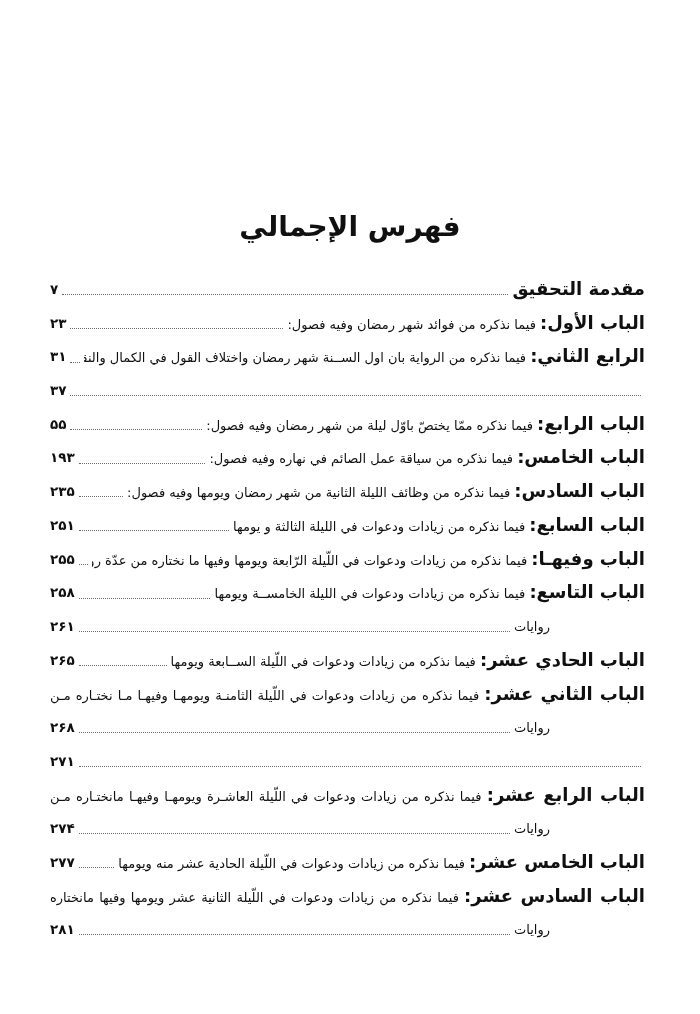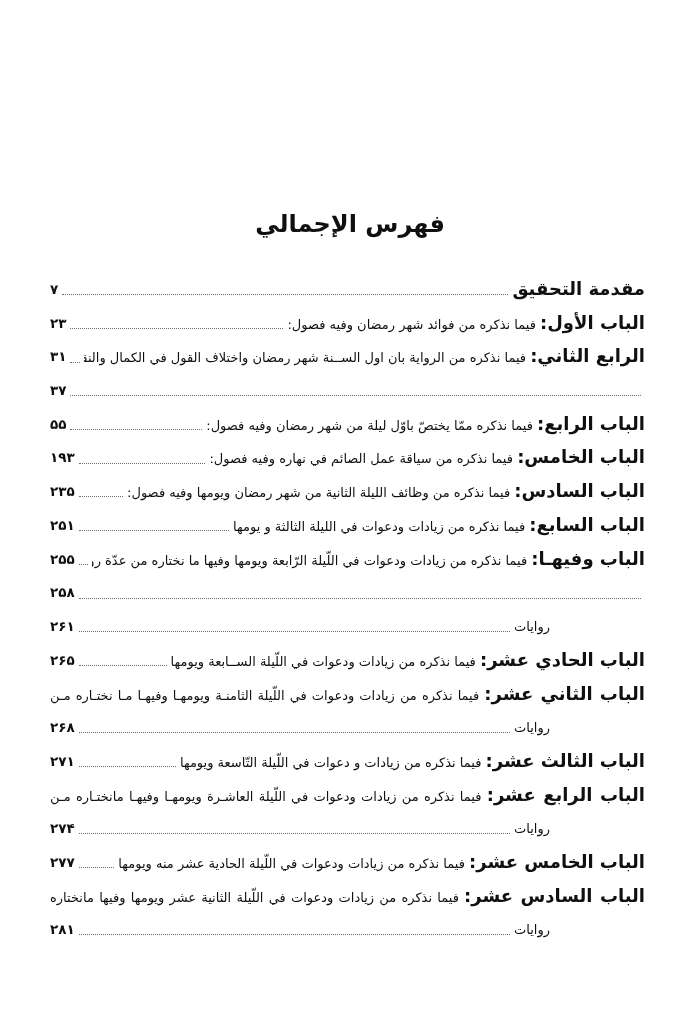--- a/index.html
+++ b/index.html
@@ -16,21 +16,21 @@
     font-family: "DejaVu Sans", sans-serif;
     overflow: hidden;
     direction: rtl;
   }
   .title {
     position: absolute;
     top: 210px;
     left: 0;
     right: 0;
     text-align: center;
-    font-size: 24px;
+    font-size: 28px;
     font-weight: bold;
     letter-spacing: 0;
   }
   .toc {
     position: absolute;
     top: 273px;
     right: 55px;
     left: 50px;
     direction: rtl;
   }
@@ -125,41 +125,41 @@
         <span class="txt"><span class="label">الباب السابع:</span> فيما نذكره من زيادات ودعوات في الليلة الثالثة و يومها</span>
         <span class="dots"></span>
         <span class="page">۲۵۱</span>
       </div>
       <div class="row">
         <span class="txt"><span class="label">الباب وفيهـا:</span> فيما نذكره من زيادات ودعوات في اللّيلة الرّابعة ويومها وفيها ما نختاره من عدّة روايات</span>
         <span class="dots"></span>
         <span class="page">۲۵۵</span>
       </div>
       <div class="row">
+        <span class="txt"><span class="label">الباب التاسع:</span> فيما نذكره من زيادات ودعوات في الليلة الخامســة ويومها</span>
         <span class="dots"></span>
         <span class="page">۲۵۸</span>
       </div>
       <div class="row cont">
         <span class="cont-word">روايات</span>
         <span class="dots"></span>
         <span class="page">۲۶۱</span>
       </div>
       <div class="row">
         <span class="txt"><span class="label">الباب الحادي عشر:</span> فيما نذكره من زيادات ودعوات في اللّيلة الســابعة ويومها</span>
         <span class="dots"></span>
         <span class="page">۲۶۵</span>
       </div>
       <div class="row jrow"><span class="label">الباب الثاني عشر:</span> فيما نذكره من زيادات ودعوات في اللّيلة الثامنـة ويومهـا وفيهـا مـا نختـاره مـن عـدّة</div>
       <div class="row cont">
         <span class="cont-word">روايات</span>
         <span class="dots"></span>
         <span class="page">۲۶۸</span>
       </div>
       <div class="row">
-        <span class="txt"><span class="label">الباب الثالث عشر:</span> فيما نذكره من زيادات و دعوات في اللّيلة التّاسعة ويومها</span>
         <span class="dots"></span>
         <span class="page">۲۷۱</span>
       </div>
       <div class="row jrow"><span class="label">الباب الرابع عشر:</span> فيما نذكره من زيادات ودعوات في اللّيلة العاشـرة ويومهـا وفيهـا مانختـاره مـن عـدّة</div>
       <div class="row cont">
         <span class="cont-word">روايات</span>
         <span class="dots"></span>
         <span class="page">۲۷۴</span>
       </div>
       <div class="row">

